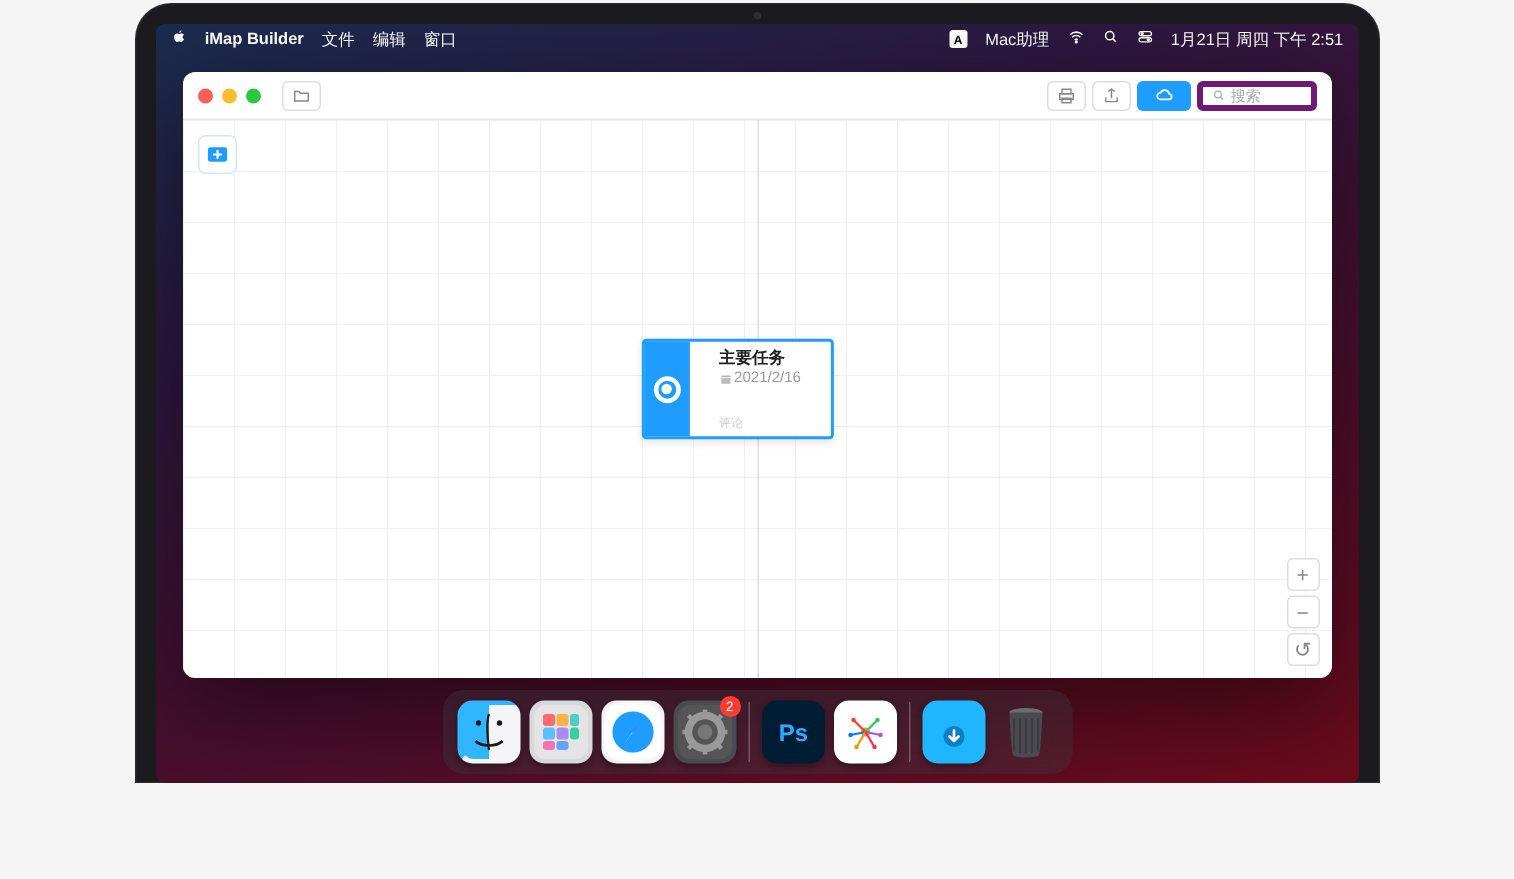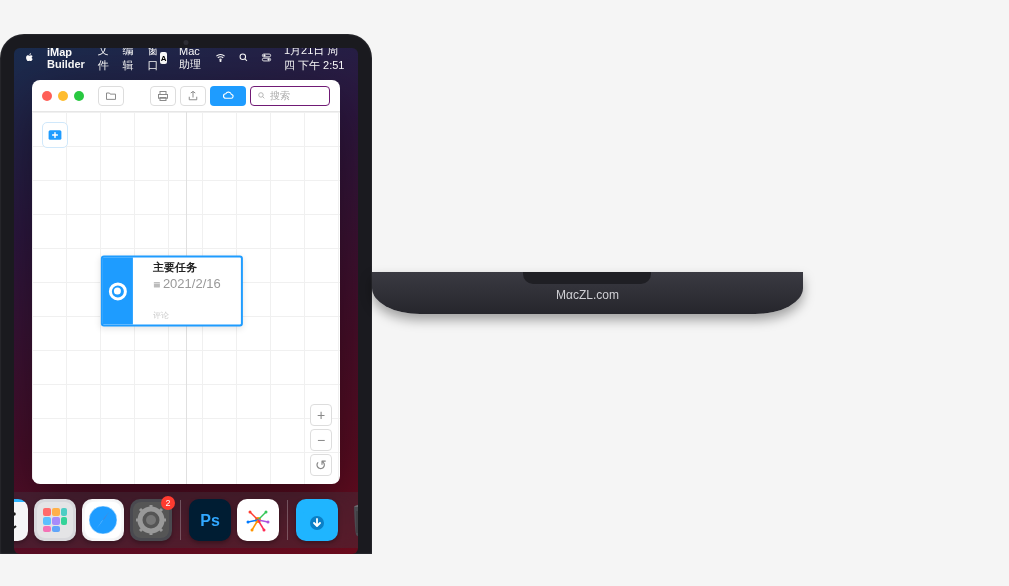--- a/index.html
+++ b/index.html
@@ -1,21 +1,21 @@
 <!DOCTYPE html>
 <html><head>
   <meta charset="utf-8">
   <style>
     * { margin: 0; padding: 0; box-sizing: border-box; }
     body { font-family: -apple-system, "Helvetica Neue", sans-serif; background: #f5f5f5; width: 1009px; height: 586px; overflow: hidden; }
     
     .laptop-frame {
       position: relative;
-      width: 803px; height: 586px;
-      display: flex; flex-direction: row; align-items: center;
+      width: 1009px; height: 586px;
+      display: flex; flex-direction: column; align-items: center;
     }
     .bezel {
       width: 830px; height: 520px;
       background: #1a1a1f;
       border-radius: 24px 24px 0 0;
       padding: 14px 14px 0 14px;
       margin-top: 2px;
       position: relative;
       box-shadow: inset 0 0 2px rgba(255,255,255,.2);
     }
@@ -68,21 +68,21 @@
       height: 32px; display: flex; align-items: center; padding: 0 10px;
       border-bottom: 1px solid #e6e6e6;
     }
     .traffic { display: flex; gap: 6px; }
     .traffic span { width: 10px; height: 10px; border-radius: 50%; }
     .tr-r { background: #ff5f57; } .tr-y { background: #febc2e; } .tr-g { background: #28c840; }
     .tb-folder { margin-left: 14px; width: 26px; height: 20px; border: 1px solid #ddd; border-radius: 4px; display:flex;align-items:center;justify-content:center; }
     .tb-spacer { flex: 1; }
     .tb-btn { width: 26px; height: 20px; border: 1px solid #ddd; border-radius: 4px; display:flex;align-items:center;justify-content:center; margin-left:4px; }
     .tb-cloud { width: 36px; height: 20px; background: #1e9cff; border-radius: 4px; margin-left:4px; display:flex;align-items:center;justify-content:center;}
-    .tb-search { display:flex; align-items:center; margin-left: 4px; padding: 0 6px; height:20px; border:1px solid #701a75; border-radius: 4px; min-width: 80px; color:#aaa; font-size:10px; gap:4px;}
+    .tb-search { display:flex; align-items:center; margin-left: 4px; padding: 0 6px; height:20px; border:4px solid #701a75; border-radius: 4px; min-width: 80px; color:#aaa; font-size:10px; gap:4px;}
     .tb-search svg { width: 9px; height: 9px; }
     .tb-btn svg, .tb-folder svg, .tb-cloud svg { width: 12px; height: 12px; }
     
     .canvas {
       flex: 1; position: relative;
       background-image:
         linear-gradient(#f0f0f0 1px, transparent 1px),
         linear-gradient(90deg, #f0f0f0 1px, transparent 1px);
       background-size: 34px 34px;
       overflow: hidden;
@@ -102,21 +102,21 @@
       position: absolute; top: 50%; left: 50%; transform: translate(-60%, -60%);
       display: flex; border: 2px solid #1e9cff; border-radius: 3px;
       background: #fff; font-size: 10px;
       box-shadow: 0 2px 6px rgba(0,0,0,.1);
     }
     .node-icon { width: 30px; background: #1e9cff; display:flex;align-items:center;justify-content:center; }
     .node-icon .ring { width:18px;height:18px;border:3px solid #fff;border-radius:50%;display:flex;align-items:center;justify-content:center;}
     .node-icon .ring::after { content:'';width:7px;height:7px;background:#fff;border-radius:50%;}
     .node-body { padding: 3px 20px; min-width: 56px; }
     .node-title { font-weight: 600; font-size: 11px; color: #222; }
-    .node-date { font-size: 13px; color: #999; display:flex;align-items:center;gap:2px; margin-top:1px; }
+    .node-date { font-size: 10px; color: #999; display:flex;align-items:center;gap:2px; margin-top:1px; }
     .node-comment { font-size: 8px; color: #ccc; margin-top: 19px; }
     
     .zoom-controls { position: absolute; right: 8px; bottom: 8px; display:flex;flex-direction:column;gap:3px; }
     .zoom-btn { width: 22px; height: 22px; border:1px solid #ddd; border-radius:4px; background:#fff; display:flex;align-items:center;justify-content:center; font-size:14px; color:#888; }
     
     .dock {
       position: absolute; bottom: 6px; left: 50%; transform: translateX(-50%);
       height: 56px; padding: 4px 10px;
       background: rgba(60,60,70,.35);
       backdrop-filter: blur(10px);
@@ -335,17 +335,13 @@
           <svg width="36" height="42" viewBox="0 0 36 42">
               <ellipse cx="18" cy="8" rx="11" ry="3" fill="#6b6b70"></ellipse>
               <path d="M7 8c0 0 1 24 2 27c0 2 2 3 9 3s9-1 9-3c1-3 2-27 2-27" fill="#4a4a50"></path>
               <path d="M10 12v22M14 12v23M18 12v23M22 12v23M26 12v22" stroke="#333" stroke-width=".8"></path>
             </svg>
         </div>
       </div>
 
     </div>
   </div>
-  <div class="base">
-    <div class="notch"></div>
-    <div class="laptop-label">MαcZL.com</div>
-  </div>
 </div>
 
 </body></html>

